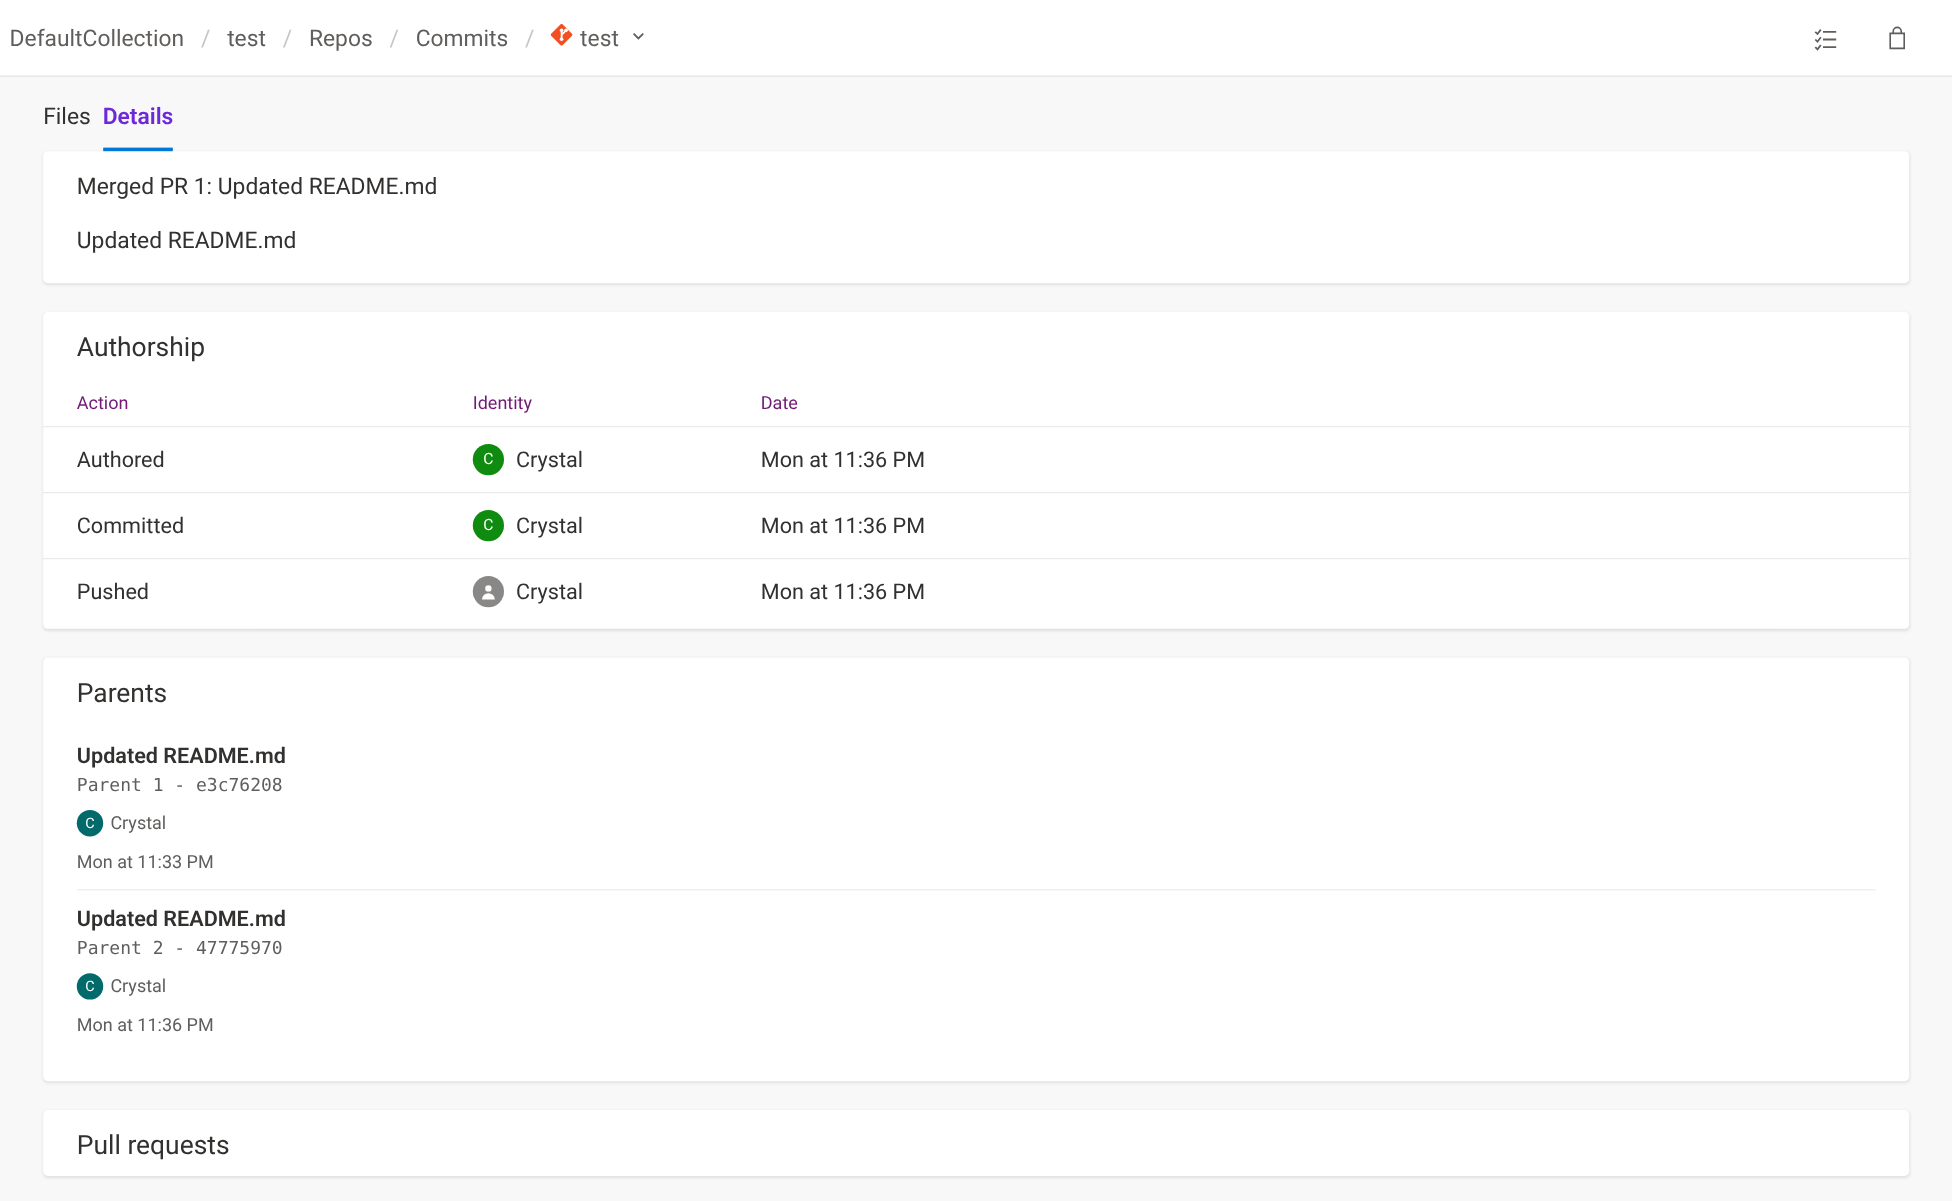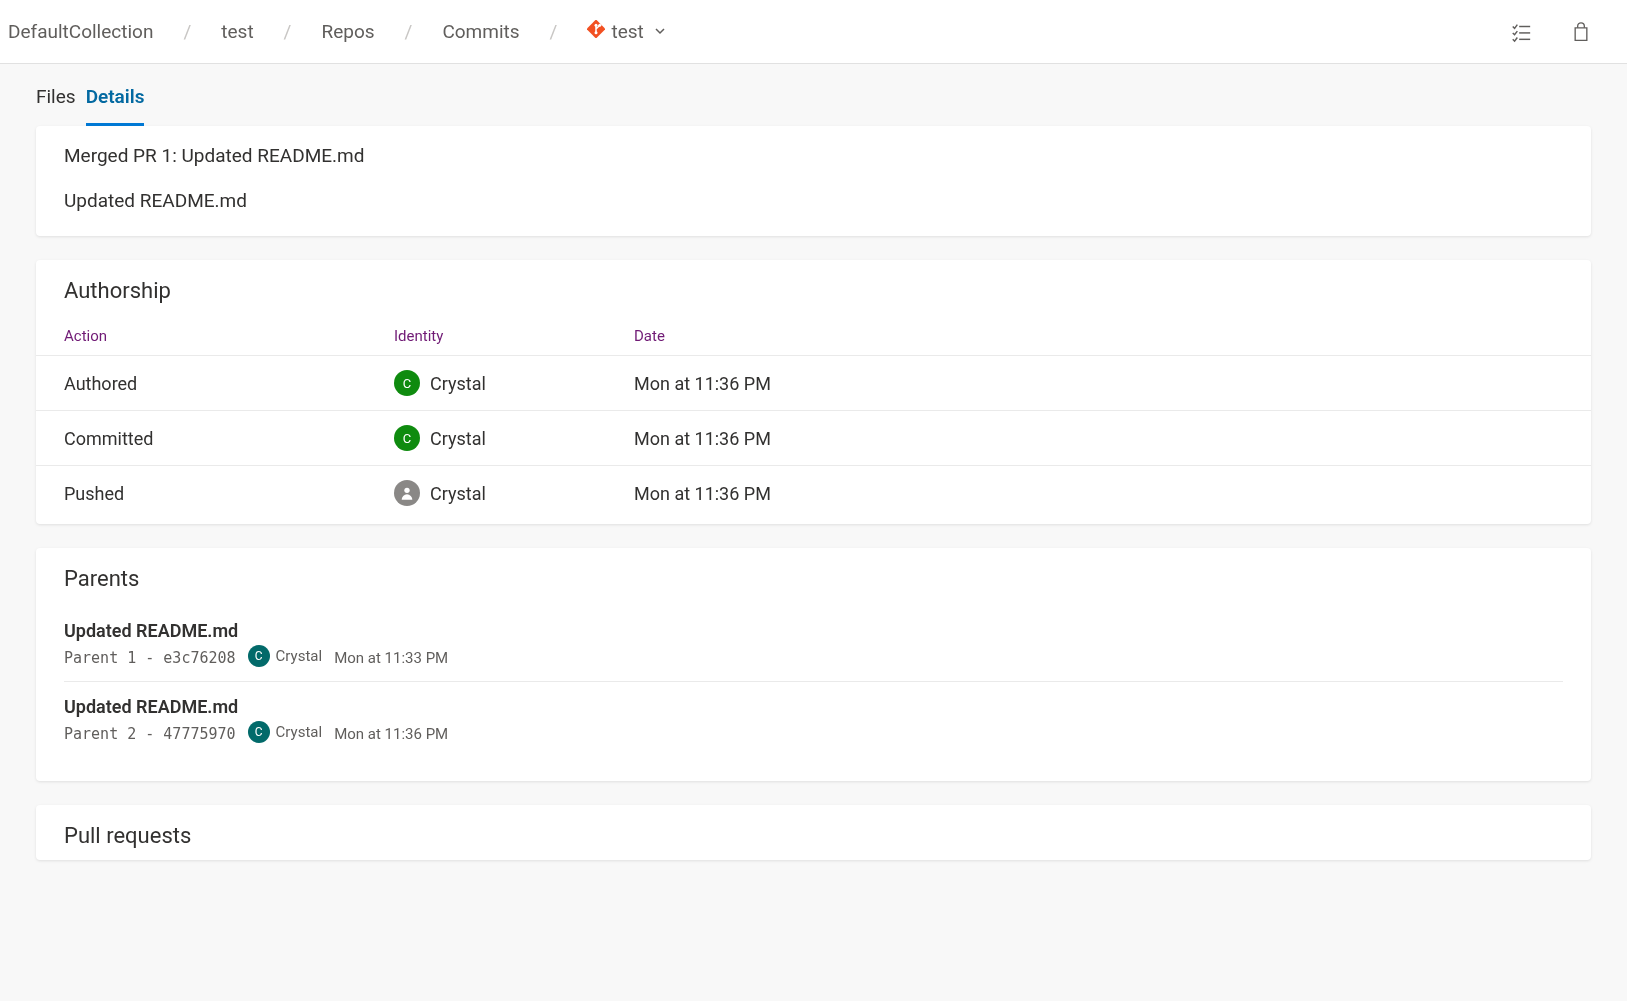--- a/index.html
+++ b/index.html
@@ -17,21 +17,21 @@
     align-items: center;
     justify-content: space-between;
     height: 64px;
     padding: 0 8px 0 8px;
     background: #ffffff;
     border-bottom: 1px solid #e1e1e1;
   }
   .breadcrumb {
     display: flex;
     align-items: center;
-    gap: 30px;
+    gap: 14px;
     font-size: 19px;
     color: #605e5c;
   }
   .breadcrumb .crumb {
     color: #605e5c;
     cursor: pointer;
     white-space: nowrap;
   }
   .breadcrumb .sep { color: #c8c6c4; }
   .repo-crumb {
@@ -69,21 +69,21 @@
   .tab {
     font-size: 19px;
     color: #323130;
     padding: 18px 0 15px 0;
     cursor: pointer;
     border-bottom: 3px solid transparent;
   }
   .tab.active {
     font-weight: 600;
     border-bottom-color: #0078d4;
-    color: #0369a1;
+    color: #6d28d9;
   }
 
   
   .content { padding: 0 36px 36px 36px; }
   .card {
     background: #ffffff;
     border-radius: 4px;
     box-shadow: 0 1px 3px rgba(0,0,0,0.1);
     margin-bottom: 24px;
     padding: 0 0 4px 0;
@@ -148,24 +148,25 @@
   .parent-item + .parent-item { border-top: 1px solid #eaeaea; padding-top: 14px; }
   .parent-title {
     font-size: 18px;
     font-weight: 600;
     color: #323130;
     margin-bottom: 4px;
     cursor: pointer;
   }
   .parent-meta {
     display: flex;
-    align-items: flex-end;
+    align-items: flex-start;
     gap: 12px;
     font-size: 15px;
     color: #605e5c;
+    flex-direction: column;
   }
   .parent-meta .mono {
     font-family: "Consolas", "Menlo", monospace;
   }
   .parent-user { display: flex; align-items: center; gap: 6px; color:#605e5c; }
 </style>
 </head>
 <body>
 
 <div class="header">

